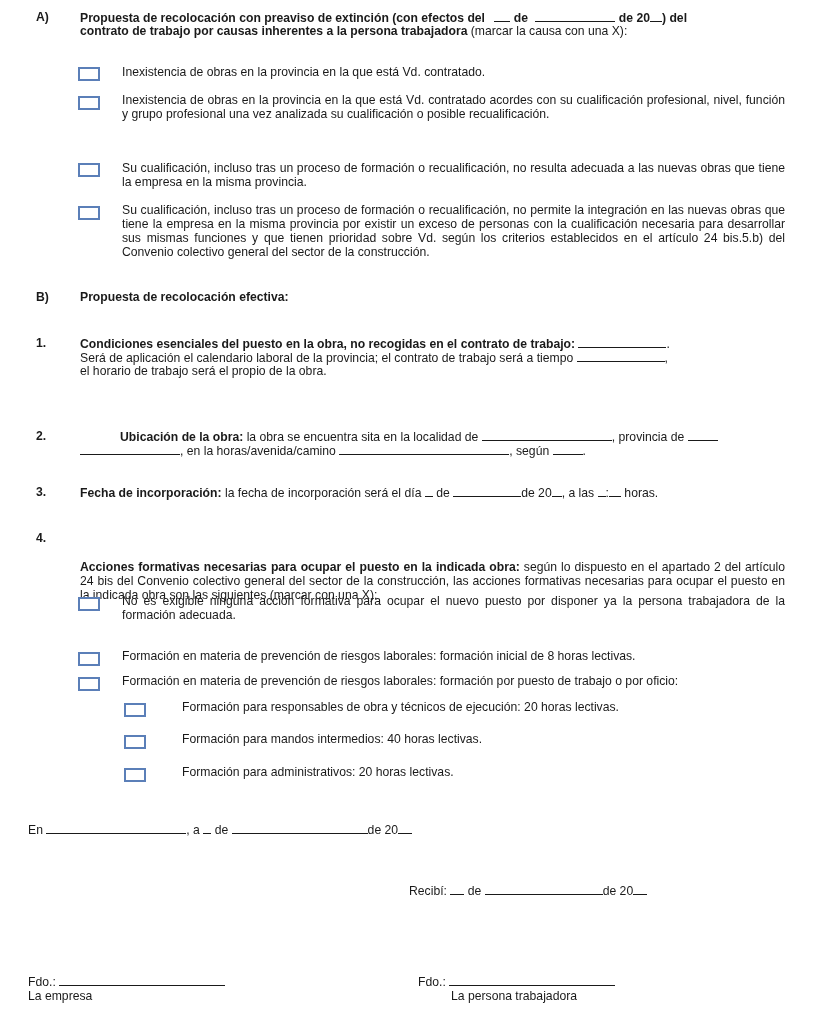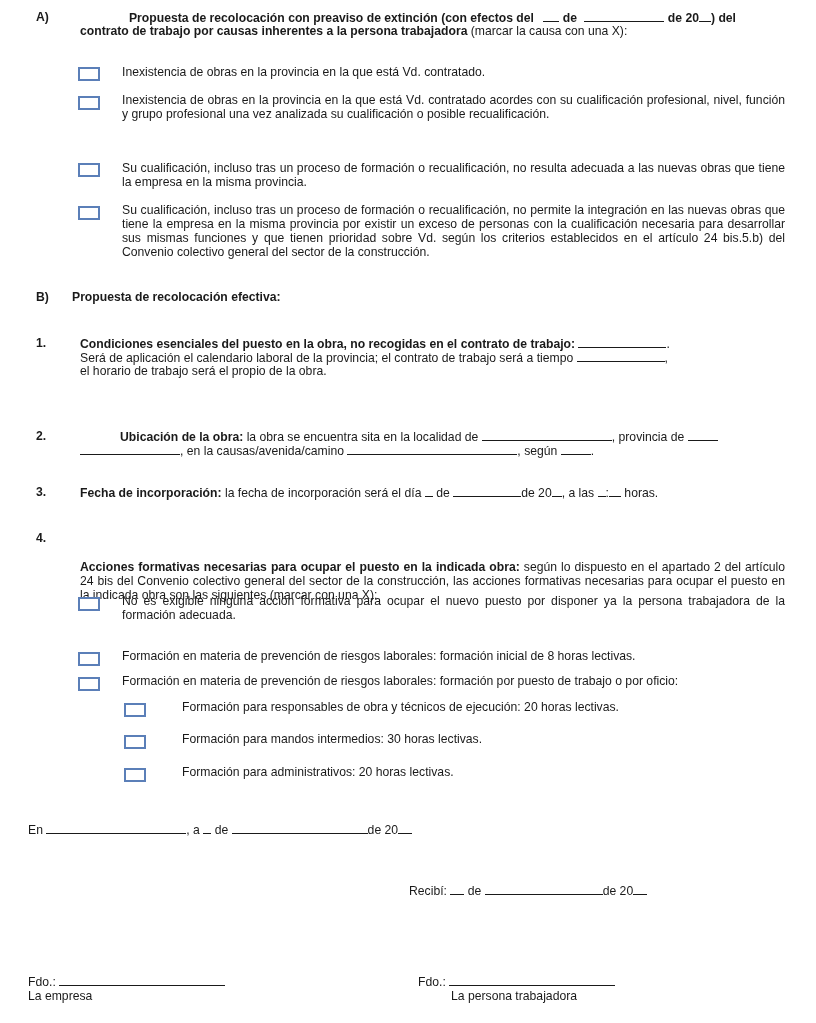--- a/index.html
+++ b/index.html
@@ -16,21 +16,21 @@
     border: 2px solid #5b7fb8; box-sizing: border-box; background: #fff;
   }
   .blank { display: inline-block; border-bottom: 1px solid #1a1a1a; height: 11px; vertical-align: baseline; }
   .lbl { position: absolute; font-weight: bold; }
 </style>
 </head>
 <body>
 
 <div>
   <span class="lbl" style="left:36px; top:10px;">A)</span>
-  <div class="abs b" style="left:80px; top:10px; width:705px; white-space:nowrap;text-align:center;">
+  <div class="abs b" style="left:80px; top:10px; width:705px; white-space:nowrap;">
     <span>Propuesta de recolocación con preaviso de extinción (con efectos del</span>
     <span class="blank" style="width:16px; margin-left:6px;"></span>
     <span>de</span>
     <span class="blank" style="width:80px; margin-left:4px;"></span>
     <span>de 20</span><span class="blank" style="width:12px;"></span><span>) del</span>
   </div>
   <div class="abs" style="left:80px; top:24px; width:705px;">
     <span class="b">contrato de trabajo por causas inherentes a la persona trabajadora</span><span> (marcar la causa con una X):</span>
   </div>
 
@@ -42,41 +42,41 @@
 
   <div class="cb" style="left:78px; top:163px;"></div>
   <div class="abs just" style="left:122px; top:161px; width:663px;">Su cualificación, incluso tras un proceso de formación o recualificación, no resulta adecuada a las nuevas obras que tiene la empresa en la misma provincia.</div>
 
   <div class="cb" style="left:78px; top:206px;"></div>
   <div class="abs just" style="left:122px; top:203px; width:663px;">Su cualificación, incluso tras un proceso de formación o recualificación, no permite la integración en las nuevas obras que tiene la empresa en la misma provincia por existir un exceso de personas con la cualificación necesaria para desarrollar sus mismas funciones y que tienen prioridad sobre Vd. según los criterios establecidos en el artículo 24 bis.5.b) del Convenio colectivo general del sector de la construcción.</div>
 </div>
 
 <div>
   <span class="lbl" style="left:36px; top:290px;">B)</span>
-  <span class="lbl" style="left:72px; top:290px;text-align:right;">Propuesta de recolocación efectiva:</span>
+  <span class="lbl" style="left:80px; top:290px;text-align:right;">Propuesta de recolocación efectiva:</span>
 
   <span class="lbl" style="left:36px; top:336px;">1.</span>
   <div class="abs" style="left:80px; top:336px; width:705px; white-space:nowrap;">
     <span class="b">Condiciones esenciales del puesto en la obra, no recogidas en el contrato de trabajo:</span>
     <span class="blank" style="width:88px;"></span>.
   </div>
   <div class="abs" style="left:80px; top:350px; width:705px; white-space:nowrap;">
     <span>Será de aplicación el calendario laboral de la provincia; el contrato de trabajo será a tiempo</span>
     <span class="blank" style="width:88px;"></span>,
   </div>
   <div class="abs" style="left:80px; top:364px;">el horario de trabajo será el propio de la obra.</div>
 
   <span class="lbl" style="left:36px; top:429px;">2.</span>
   <div class="abs" style="left:80px; top:429px; width:705px; white-space:nowrap;margin-left:40px;">
     <span class="b">Ubicación de la obra:</span><span> la obra se encuentra sita en la localidad de</span>
     <span class="blank" style="width:130px;"></span><span>, provincia de</span>
     <span class="blank" style="width:30px;"></span>
   </div>
   <div class="abs" style="left:80px; top:443px; width:705px; white-space:nowrap;">
-    <span class="blank" style="width:100px;"></span><span>, en la causas/avenida/camino</span>
+    <span class="blank" style="width:100px;"></span><span>, en la horas/avenida/camino</span>
     <span class="blank" style="width:170px;"></span><span>, según</span>
     <span class="blank" style="width:30px;"></span><span>.</span>
   </div>
 
   <span class="lbl" style="left:36px; top:485px;">3.</span>
   <div class="abs" style="left:80px; top:485px; width:705px; white-space:nowrap;">
     <span class="b">Fecha de incorporación:</span><span> la fecha de incorporación será el día</span>
     <span class="blank" style="width:8px;"></span>
     <span>de</span>
     <span class="blank" style="width:68px;"></span><span>de 20</span><span class="blank" style="width:10px;"></span><span>, a las</span>
@@ -95,21 +95,21 @@
   <div class="cb" style="left:78px; top:652px;"></div>
   <div class="abs" style="left:122px; top:649px; width:680px;">Formación en materia de prevención de riesgos laborales: formación inicial de 8 horas lectivas.</div>
 
   <div class="cb" style="left:78px; top:677px;"></div>
   <div class="abs" style="left:122px; top:674px; width:690px; white-space:nowrap;">Formación en materia de prevención de riesgos laborales: formación por puesto de trabajo o por oficio:</div>
 
   <div class="cb" style="left:124px; top:703px;"></div>
   <div class="abs" style="left:182px; top:700px; width:600px;">Formación para responsables de obra y técnicos de ejecución: 20 horas lectivas.</div>
 
   <div class="cb" style="left:124px; top:735px;"></div>
-  <div class="abs" style="left:182px; top:732px; width:600px;">Formación para mandos intermedios: 30 horas lectivas.</div>
+  <div class="abs" style="left:182px; top:732px; width:600px;">Formación para mandos intermedios: 40 horas lectivas.</div>
 
   <div class="cb" style="left:124px; top:768px;"></div>
   <div class="abs" style="left:182px; top:765px; width:600px;">Formación para administrativos: 20 horas lectivas.</div>
 </div>
 
 <div>
   <div class="abs" style="left:28px; top:822px; white-space:nowrap;">
     <span>En</span>
     <span class="blank" style="width:140px;"></span><span>, a</span>
     <span class="blank" style="width:8px;"></span>

